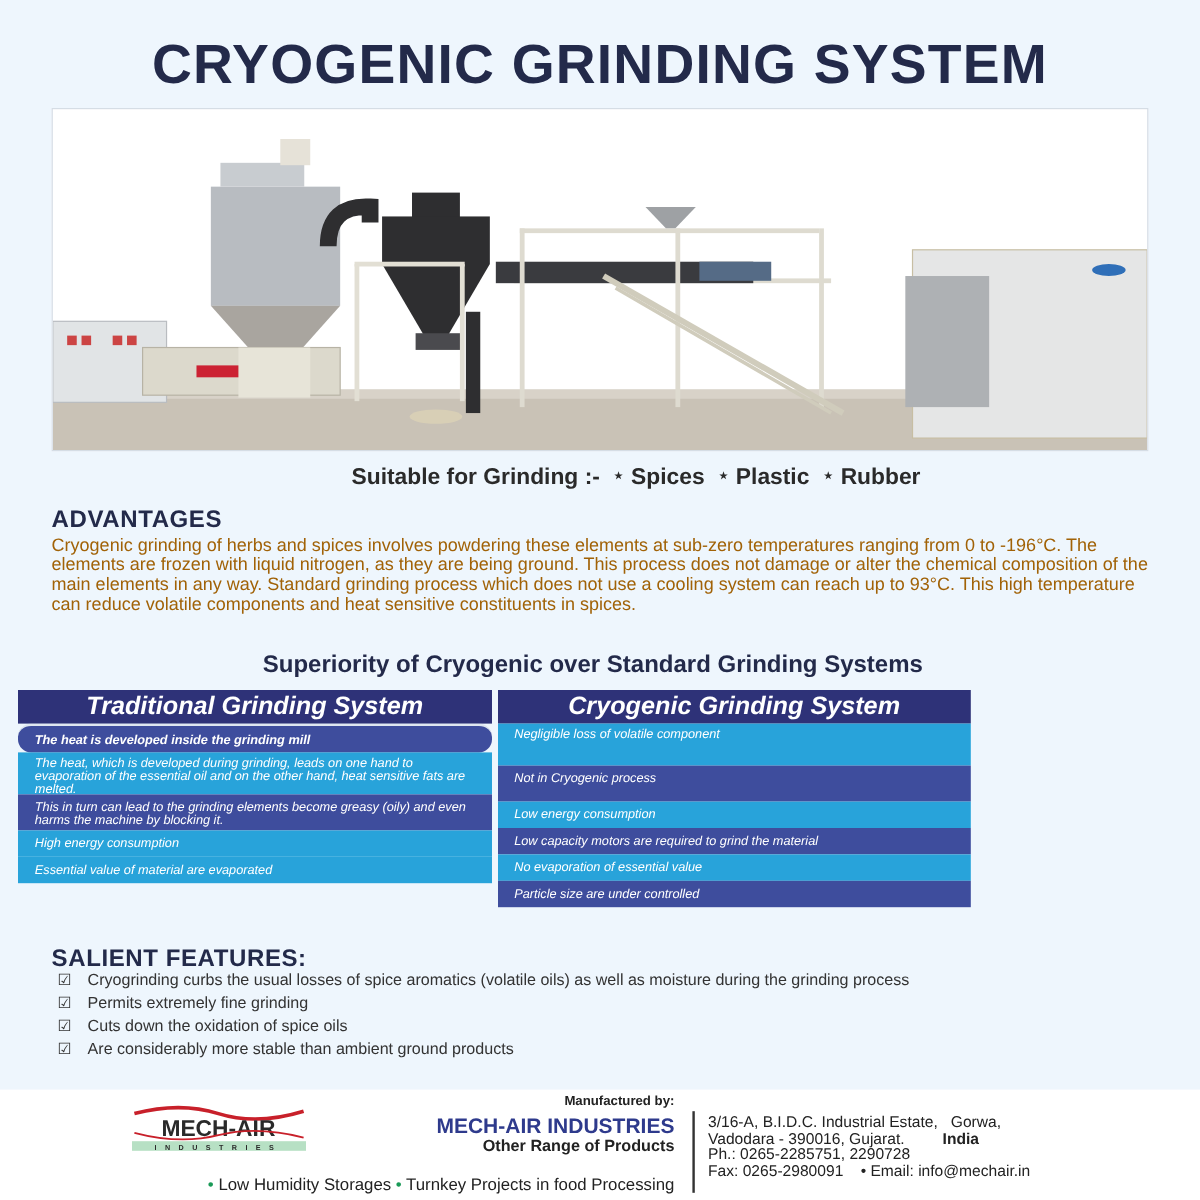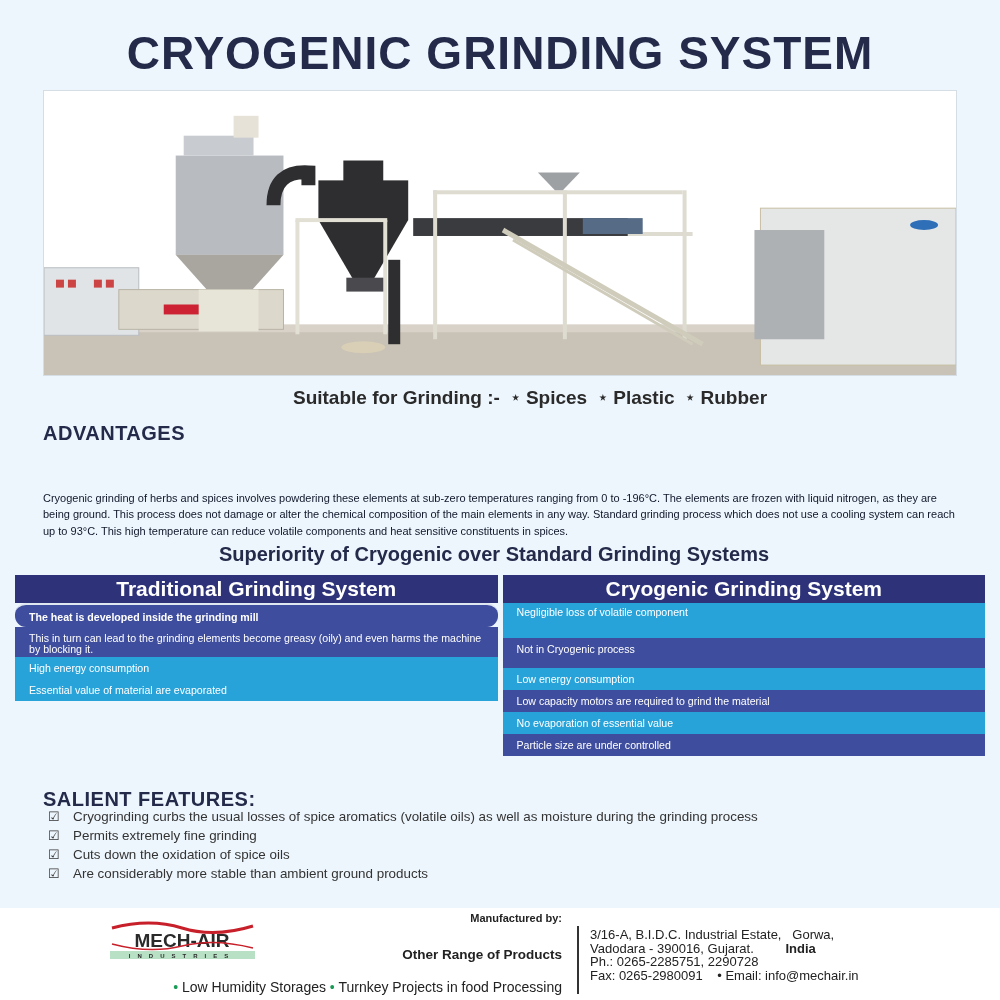--- a/index.html
+++ b/index.html
@@ -27,29 +27,29 @@
     position: absolute; left: 0; top: 387px; width: 1000px; text-align: center;
     font-weight: 700; font-size: 19px; color: #2a2a2a; margin-left: 30px;
   }
   .suitable .star { font-size: 14px; margin: 0 6px; vertical-align: 2px; }
   .h-adv {
     position: absolute; left: 43px; top: 422px;
     font-weight: 700; font-size: 20px; color: #232a4a; letter-spacing: 0.5px;
   }
   .adv-text {
     position: absolute; left: 43px; top: 447px; width: 915px;
-    font-size: 11px; line-height: 16.3px; color: #0f172a; margin-top: 43px;
+    font-size: 15px; line-height: 16.3px; color: #a16207;
   }
   .sup-title {
     position: absolute; left: 0; top: 543px; width: 988px; text-align: center;
     font-weight: 700; font-size: 20px; color: #232a4a;
   }
   .table {
-    position: absolute; left: 15px; top: 575px; width: 970px;
-    display: flex; gap: 5px;
+    position: absolute; left: 15px; top: 575px; width: 794px;
+    display: flex; gap: 5px; font-style: italic;
   }
   .col { flex: 1; display: flex; flex-direction: column; }
   .col-head {
     background: #2e3278; color: #fff; height: 28px;
     font-weight: 700; font-size: 21px; text-align: center; line-height: 28px;
   }
   .row {
     color: #fff; font-size: 10.6px; line-height: 11px; padding: 4px 14px;
     display: flex; align-items: flex-start;
   }
@@ -175,20 +175,21 @@
 
 <div class="h-adv">ADVANTAGES</div>
 <p class="adv-text">Cryogenic grinding of herbs and spices involves powdering these elements at sub-zero temperatures ranging from 0 to -196°C. The elements are frozen with liquid nitrogen, as they are being ground. This process does not damage or alter the chemical composition of the main elements in any way. Standard grinding process which does not use a cooling system can reach up to 93°C. This high temperature can reduce volatile components and heat sensitive constituents in spices.</p>
 
 <div class="sup-title">Superiority of Cryogenic over Standard Grinding Systems</div>
 
 <div class="table">
   <div class="col left">
     <div class="col-head">Traditional Grinding System</div>
     <div class="row dark bold r0">The heat is developed inside the grinding mill</div>
+    <div class="row light r1">The heat, which is developed during grinding, leads on one hand to evaporation of the essential oil and on the other hand, heat sensitive fats are melted.</div>
     <div class="row dark r2">This in turn can lead to the grinding elements become greasy (oily) and even harms the machine by blocking it.</div>
     <div class="row light r3">High energy consumption</div>
     <div class="row light r5">Essential value of material are evaporated</div>
   </div>
   <div class="col right">
     <div class="col-head">Cryogenic Grinding System</div>
     <div class="row light r1">Negligible loss of volatile component</div>
     <div class="row dark r2">Not in Cryogenic process</div>
     <div class="row light r3">Low energy consumption</div>
     <div class="row dark r4">Low capacity motors are required to grind the material</div>
@@ -221,20 +222,21 @@
   <div class="logo">
     <svg viewBox="0 0 145 40">
       <path d="M2,8 Q40,-2 72,8 T143,6" stroke="#c8202a" stroke-width="3" fill="none"></path>
       <text x="72" y="27" text-anchor="middle" font-family="Liberation Sans, sans-serif" font-weight="700" font-size="19" fill="#2a2a2a">MECH-AIR</text>
       <path d="M2,24 Q40,34 72,26 T143,28" stroke="#c8202a" stroke-width="1.5" fill="none"></path>
       <rect x="0" y="31" width="145" height="8" fill="#b7e0c4"></rect>
       <text x="72" y="38" text-anchor="middle" font-family="Liberation Sans, sans-serif" font-weight="700" font-size="6" letter-spacing="7" fill="#2a2a2a">INDUSTRIES</text>
     </svg>
   </div>
   <div class="mfd">Manufactured by:</div>
+  <div class="company">MECH-AIR INDUSTRIES</div>
   <div class="other">Other Range of Products</div>
   <div class="prod2">
     <span class="dot">•</span> <span>Low Humidity Storages</span>
     <span class="dot">•</span> <span>Turnkey Projects in food Processing</span>
   </div>
   <div class="vline"></div>
   <div class="addr">
     <div style="white-space:pre">3/16-A, B.I.D.C. Industrial Estate,   Gorwa,</div>
     <div><span>Vadodara - 390016, Gujarat.</span> <b>India</b></div>
     <div>Ph.: 0265-2285751, 2290728</div>

